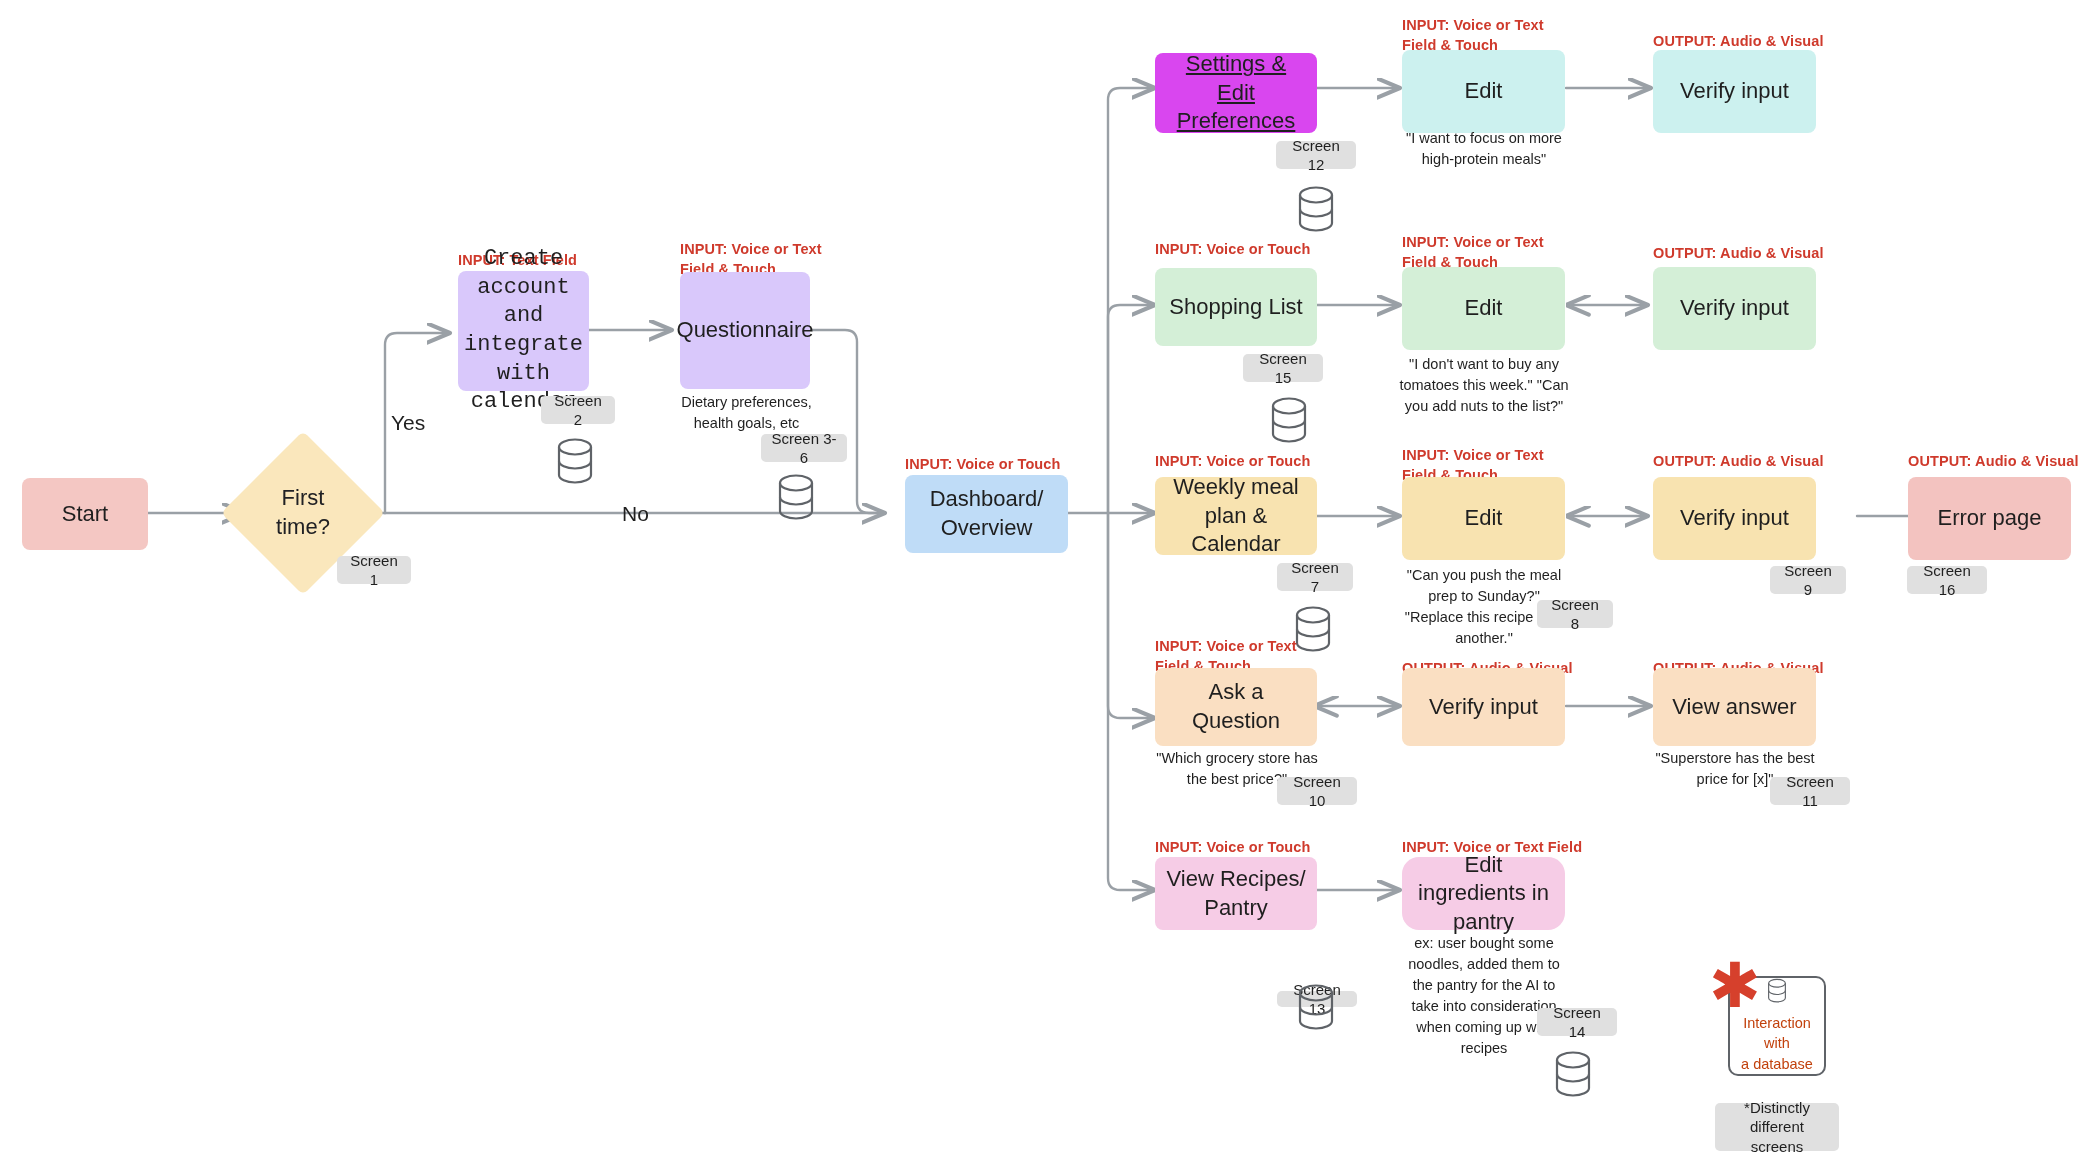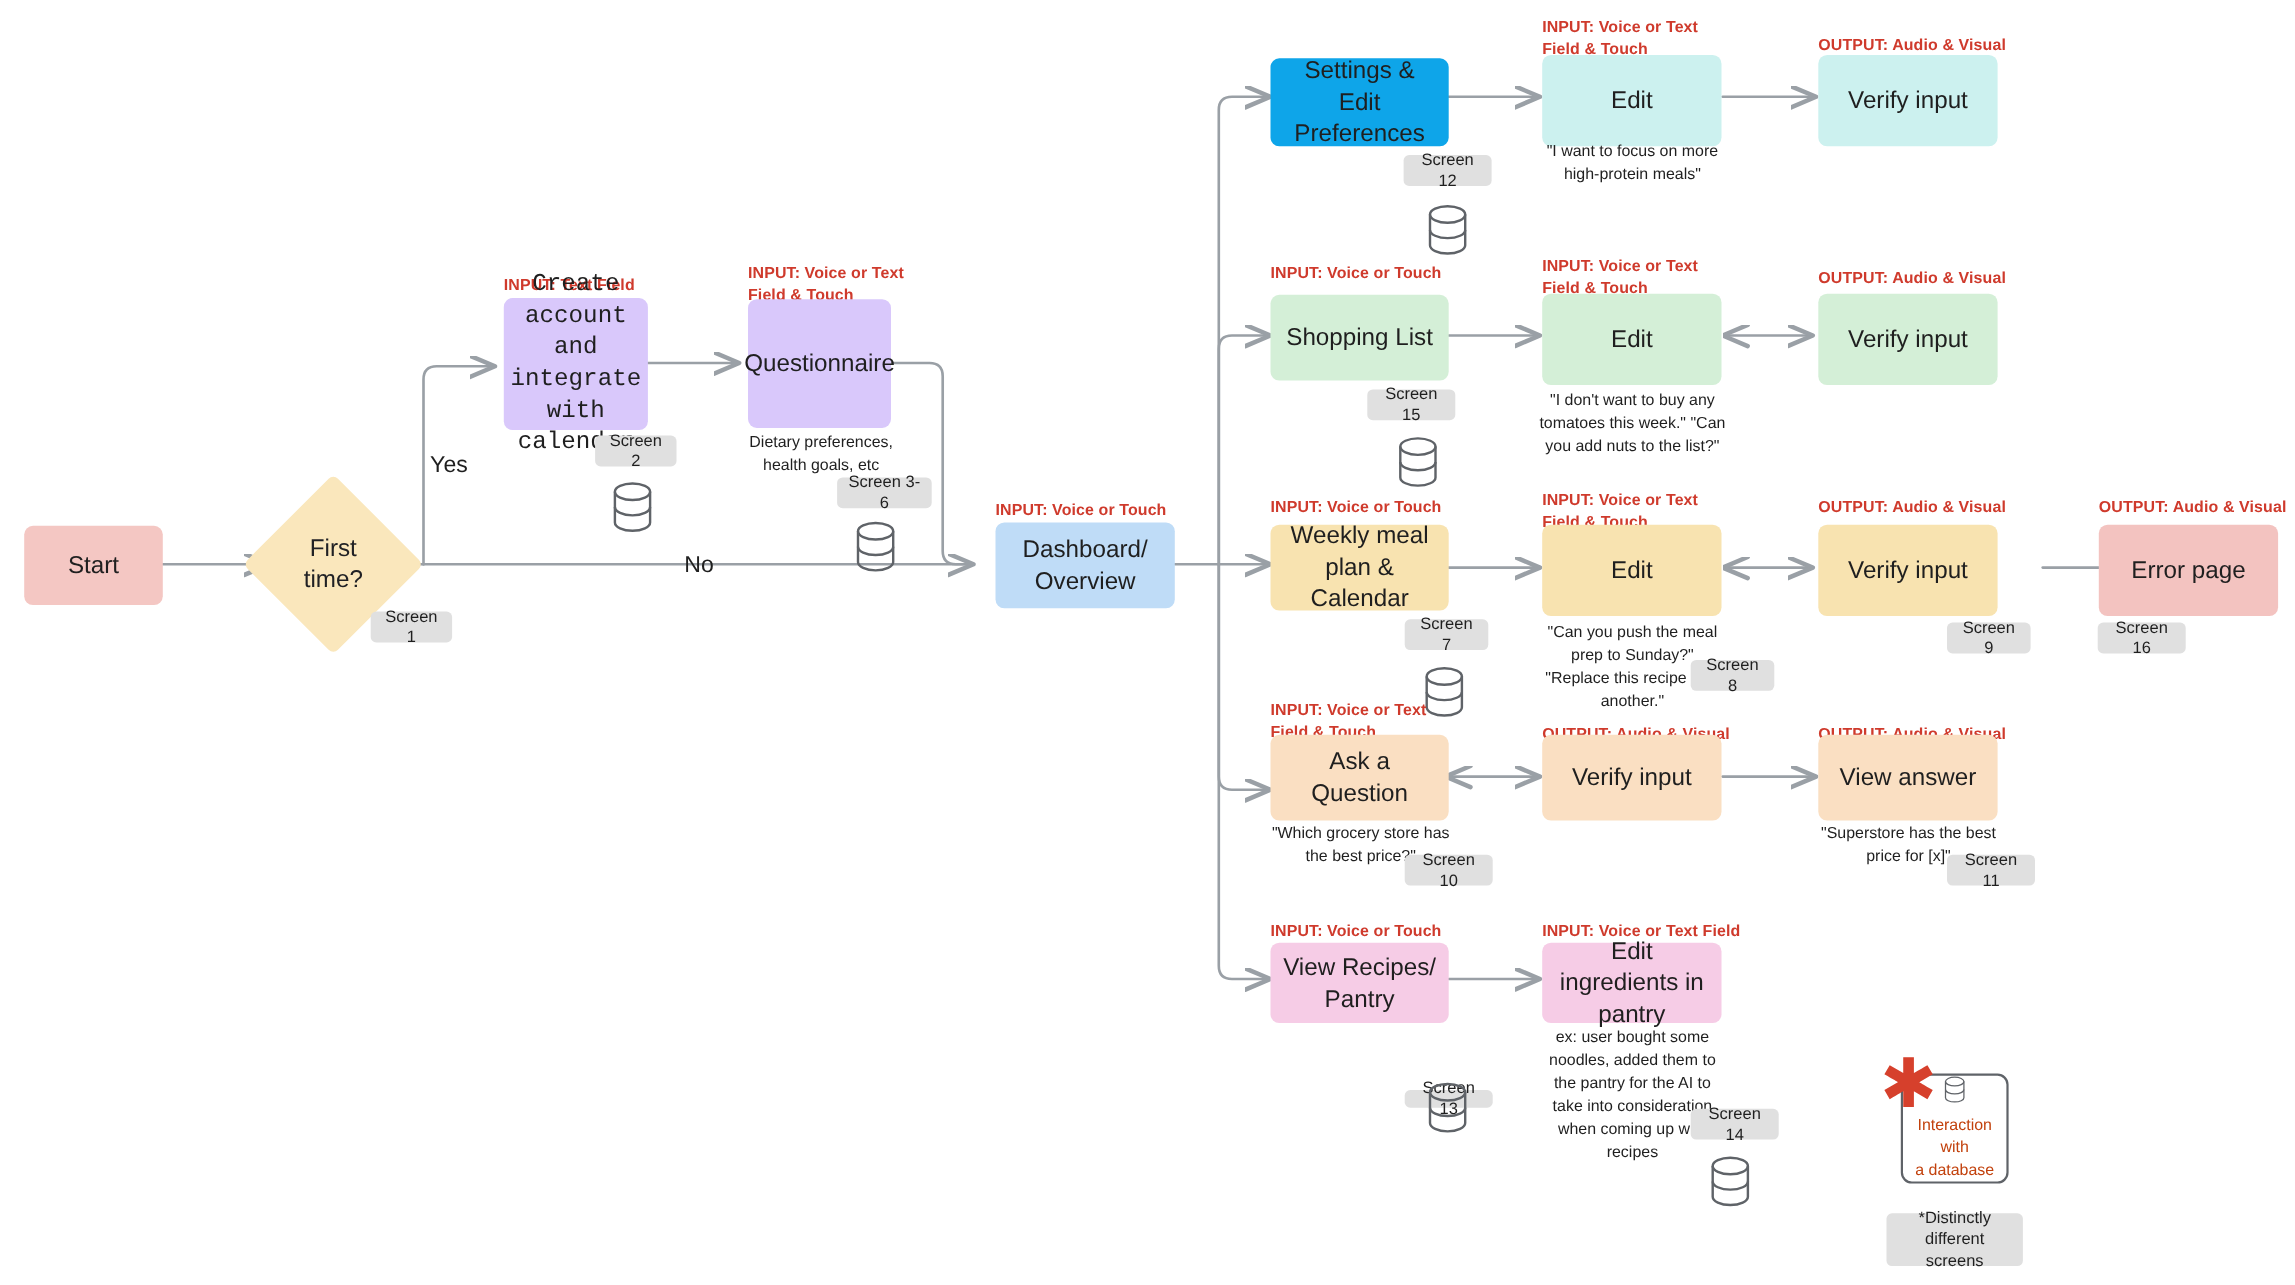--- a/index.html
+++ b/index.html
@@ -148,21 +148,21 @@
     </g>
       </svg>
   </div>
 
   <div class="iolabel" style="left:905px;top:455px;width:230px;">INPUT: Voice or Touch</div>
   <div class="node" style="left:905px;top:475px;width:163px;height:78px;background:#bfdcf7;">
     <span style="white-space:pre-line;">Dashboard/
 Overview</span>
   </div>
 
-  <div class="node" style="left:1155px;top:53px;width:162px;height:80px;background:#0ea5e9;">
+  <div class="node" style="left:1155px;top:53px;width:162px;height:80px;background:#d946ef;text-decoration:underline;">
     <span style="white-space:pre-line;">Settings &amp; Edit
 Preferences</span>
   </div>
   <div class="badge" style="left:1276px;top:141px;width:80px;height:28px;">Screen 12</div>
   <div class="dbicon" style="left:1295px;top:185px;">
     <svg width="42" height="48" viewBox="0 0 42 48">
         <g fill="none" stroke="#5f6368" stroke-width="2.2">
       <ellipse cx="21" cy="10" rx="16" ry="7.5"></ellipse>
       <path d="M5,10 L5,38 A16,7.5 0 0 0 37,38 L37,10"></path>
       <path d="M5,24 A16,7.5 0 0 0 37,24"></path>
@@ -271,21 +271,21 @@
     <svg width="42" height="48" viewBox="0 0 42 48">
         <g fill="none" stroke="#5f6368" stroke-width="2.2">
       <ellipse cx="21" cy="10" rx="16" ry="7.5"></ellipse>
       <path d="M5,10 L5,38 A16,7.5 0 0 0 37,38 L37,10"></path>
       <path d="M5,24 A16,7.5 0 0 0 37,24"></path>
     </g>
       </svg>
   </div>
 
   <div class="iolabel" style="left:1402px;top:838px;width:230px;">INPUT: Voice or Text Field</div>
-  <div class="node" style="left:1402px;top:857px;width:163px;height:73px;background:#f6cce6;">
+  <div class="node" style="left:1402px;top:857px;width:163px;height:73px;background:#f6cce6;border-radius:17px;">
     <span style="white-space:pre-line;">Edit ingredients in
 pantry</span>
   </div>
   <div class="note" style="left:1398px;top:933px;width:172px;">ex: user bought some noodles, added them to the pantry for the AI to take into consideration when coming up with recipes</div>
   <div class="badge" style="left:1537px;top:1008px;width:80px;height:28px;">Screen 14</div>
   <div class="dbicon" style="left:1552px;top:1050px;">
     <svg width="42" height="48" viewBox="0 0 42 48">
         <g fill="none" stroke="#5f6368" stroke-width="2.2">
       <ellipse cx="21" cy="10" rx="16" ry="7.5"></ellipse>
       <path d="M5,10 L5,38 A16,7.5 0 0 0 37,38 L37,10"></path>

